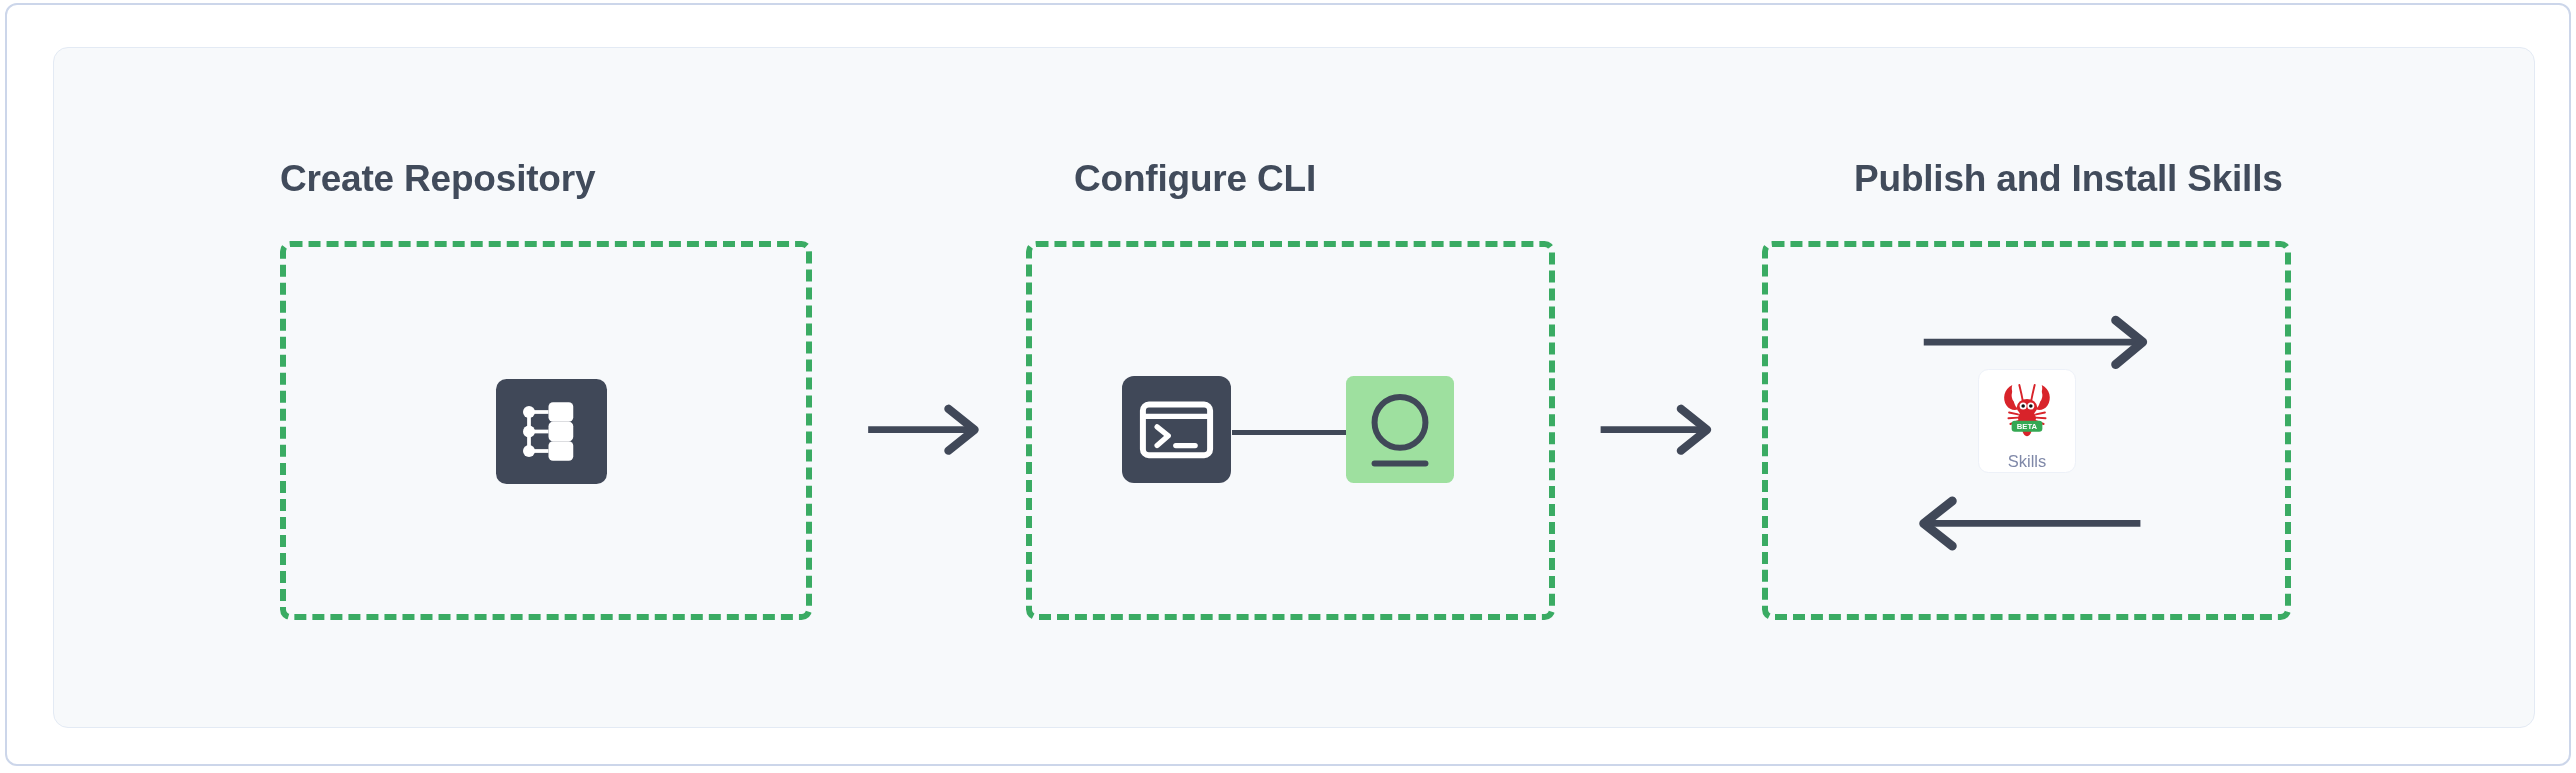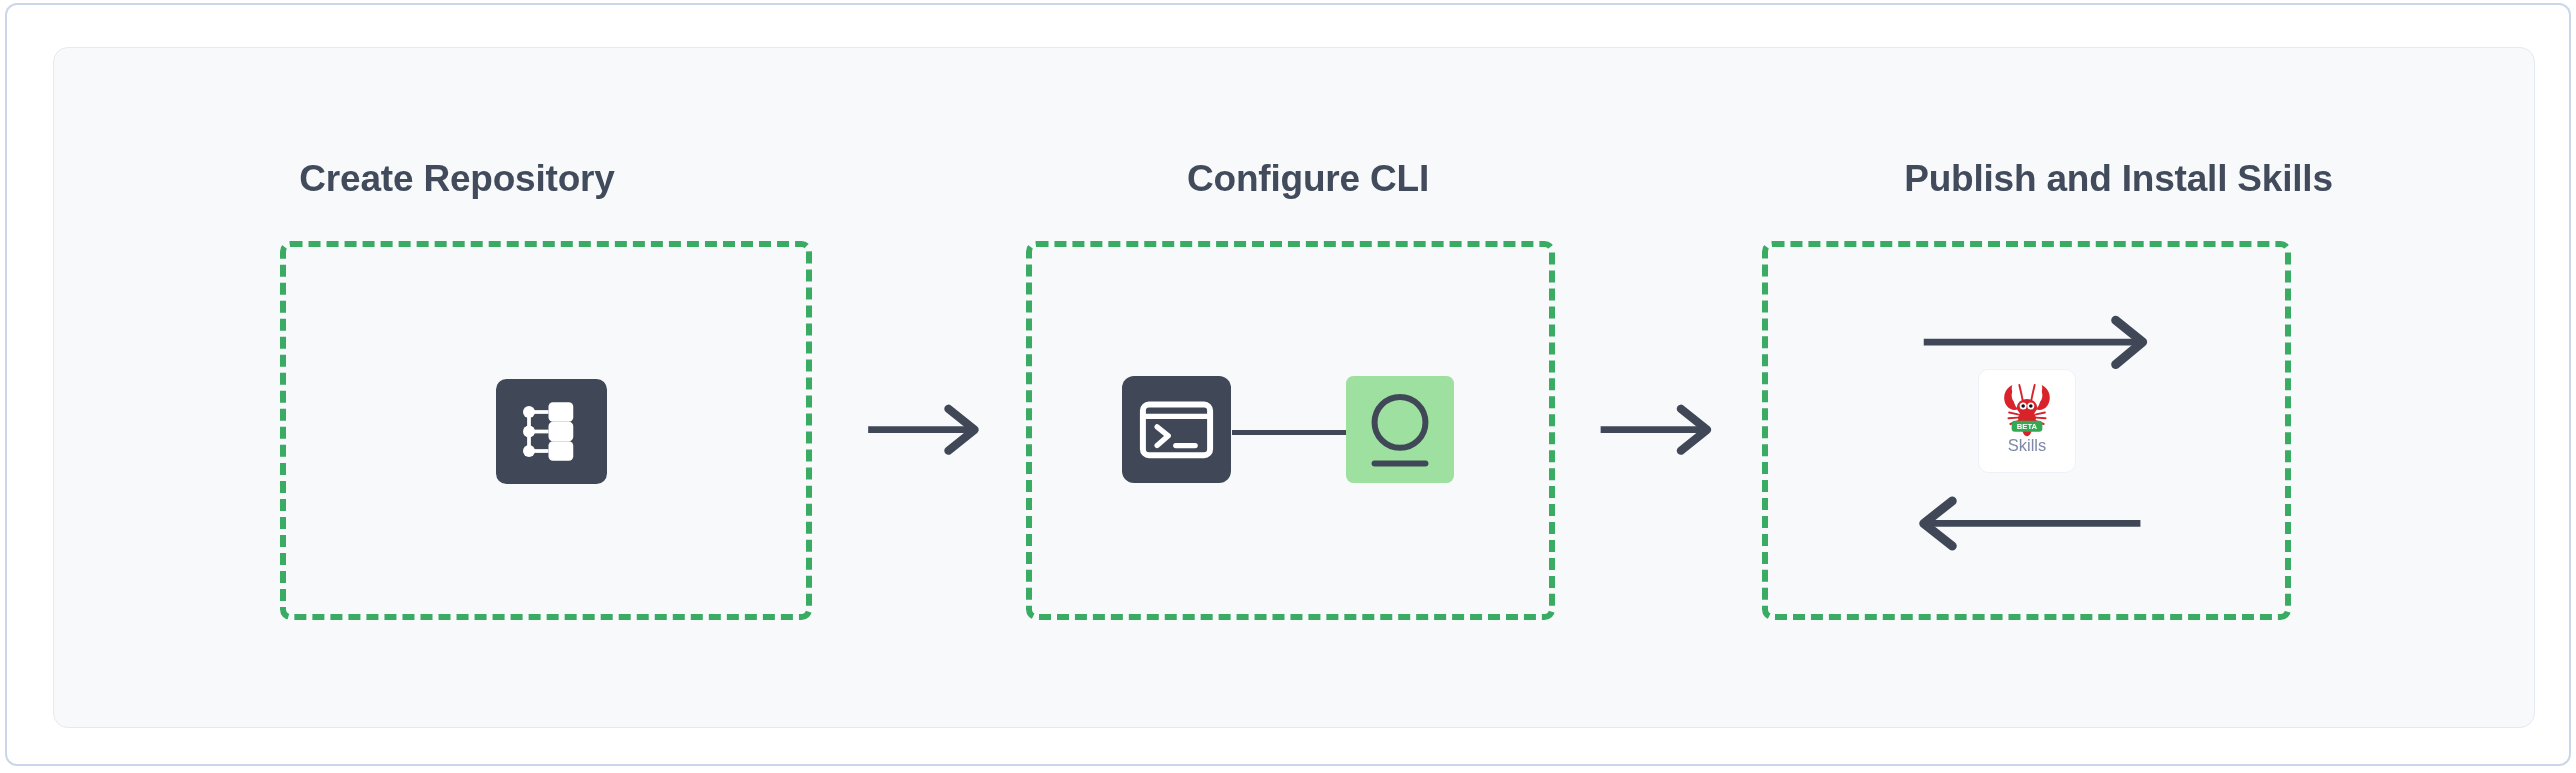--- a/index.html
+++ b/index.html
@@ -45,30 +45,30 @@
     position: absolute;
     left: 0;
     top: 0;
     width: 2576px;
     height: 774px;
   }
 
   
   .step-title {
     position: absolute;
-    text-align: center;
+    text-align: left;
     font-size: 37px;
     font-weight: 600;
     color: #414b5b;
     letter-spacing: -0.2px;
     white-space: nowrap;
     line-height: 1;
   }
   .step-title.t1 { left: 280px;  top: 160px; width: 354px; }
-  .step-title.t2 { left: 1044px; top: 160px; width: 528px; }
+  .step-title.t2 { left: 1074px; top: 160px; width: 528px; }
   .step-title.t3 { left: 1854px; top: 160px; width: 529px; }
 
   
   .step-box {
     position: absolute;
     border: 6.7px dashed #3aab63;
     border-radius: 10.5px;
     box-sizing: border-box;
     background: transparent;
   }
@@ -135,21 +135,21 @@
     position: absolute;
     left: 50%;
     top: 6px;
     transform: translateX(-50%);
     text-align: center;
   }
   .skills-card .skills-label {
     position: absolute;
     left: 0;
     right: 0;
-    bottom: 19px;
+    bottom: 3px;
     text-align: center;
     font-size: 16.5px;
     font-weight: 500;
     color: #7f88a8;
     line-height: 1;
     margin-top: 40px;
   }
 
   
   .svg-layer {

